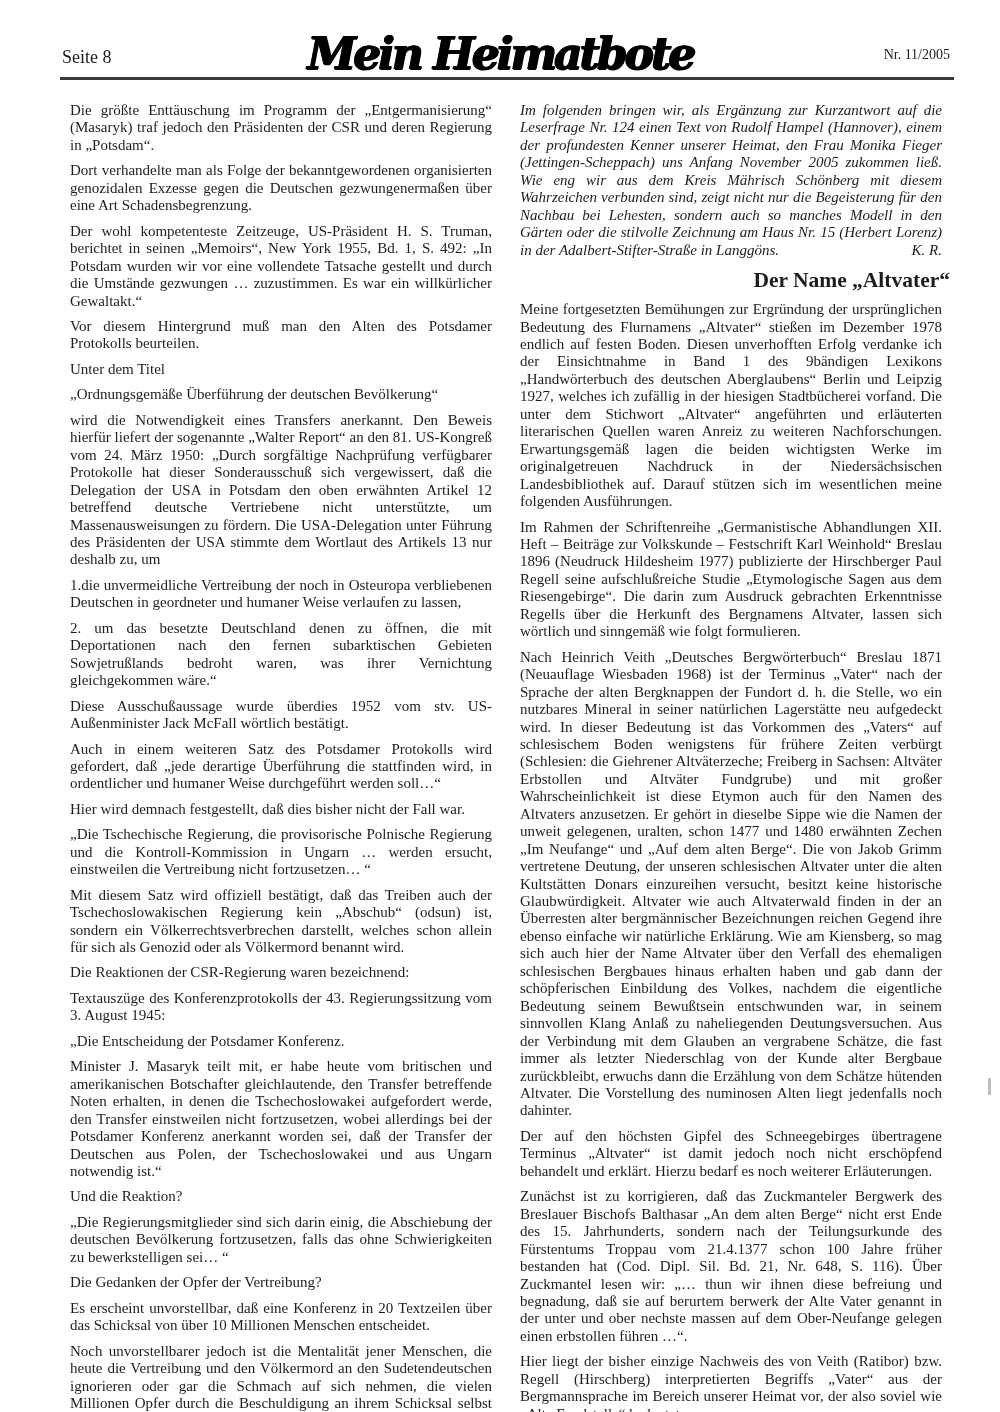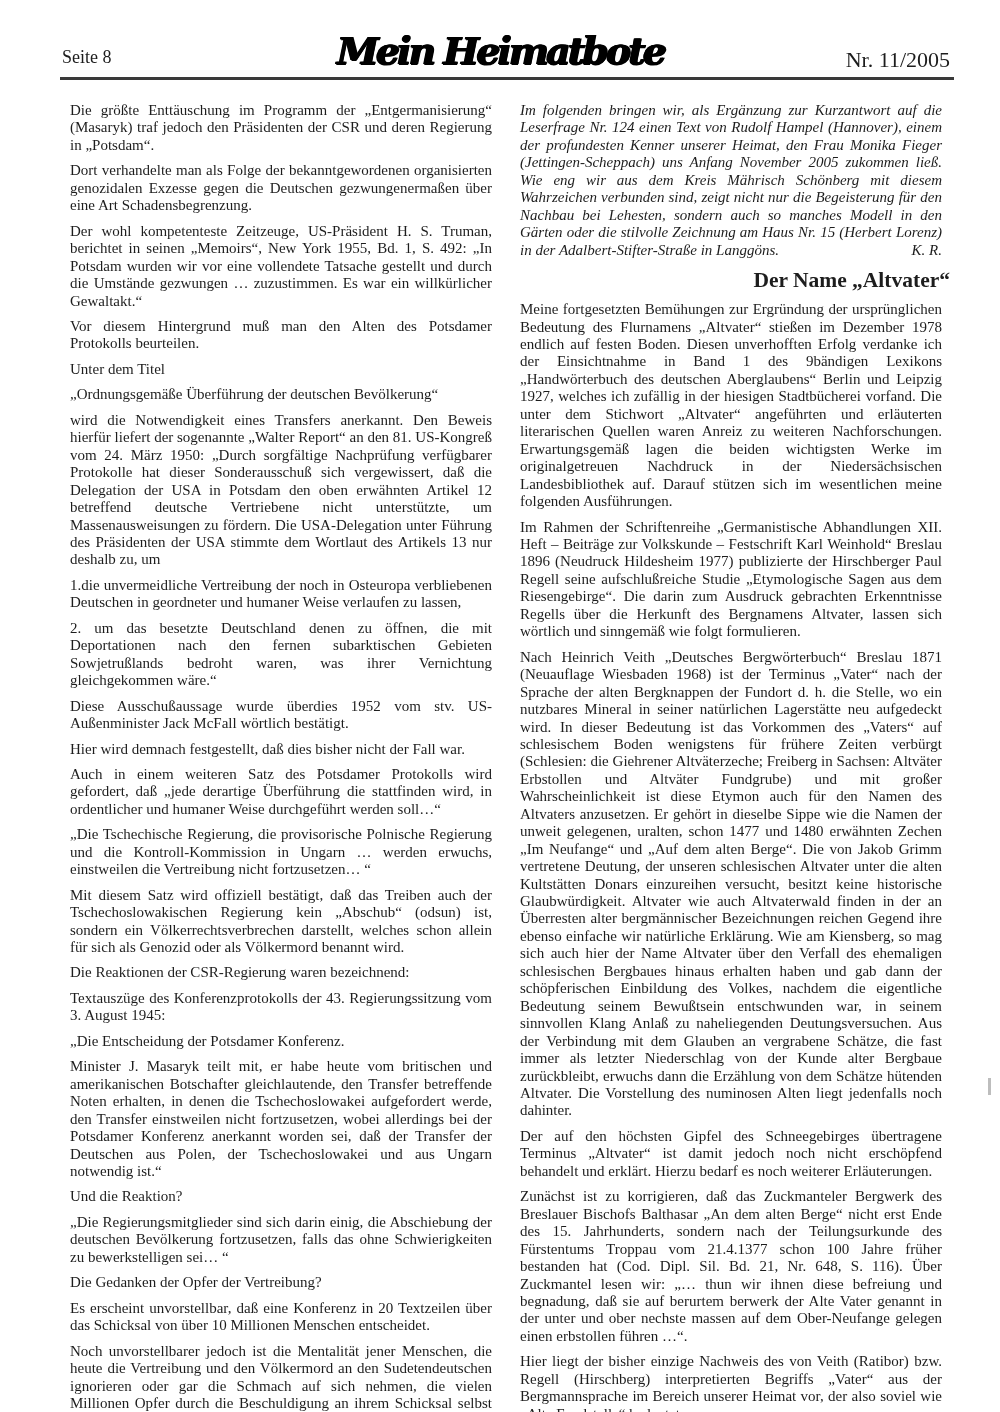--- a/index.html
+++ b/index.html
@@ -1,23 +1,23 @@
 <!DOCTYPE html>
 <html lang="de"><head>
 <meta charset="utf-8">
 <style>
   html,body{margin:0;padding:0;background:#fff;}
   .page{position:relative;width:1000px;height:1412px;background:#fff;overflow:hidden;
         color:#1d1d1d;font-family:"Liberation Serif",serif;}
   
   .hdr-left{position:absolute;left:62px;top:47px;font-size:18px;}
-  .hdr-right{position:absolute;right:50px;top:47px;font-size:22px;}
+  .hdr-right{position:absolute;right:50px;top:47px;font-size:14px;}
   .masthead{position:absolute;left:0;right:0;top:28px;text-align:center;
         font-family:"DejaVu Serif",serif;font-weight:bold;font-style:italic;
-        font-size:38px;letter-spacing:-3px;color:#000;
+        font-size:44px;letter-spacing:-3px;color:#000;
         text-shadow:1.3px 0 0 #000,0.7px 0.7px 0 #000,-0.4px 0.3px 0 #000;}
   .rule{position:absolute;left:60px;right:46px;top:77px;height:3px;background:#3a3a3a;}
   
   .col{position:absolute;top:94px;width:438px;font-size:15px;line-height:17.45px;
        text-align:justify;hyphens:auto;-webkit-hyphens:auto;}
   .col p{margin:8px;}
   .col-left{left:62px;}
   .col-right{left:512px;}
   .byline{font-style:italic;text-align:right;padding-right:2px;}
   .intro{font-style:italic;}
@@ -49,23 +49,23 @@
     <p>Die größte Enttäuschung im Programm der „Entgermanisierung“ (Masaryk) traf jedoch den Präsidenten der CSR und deren Regierung in „Potsdam“.</p>
     <p>Dort verhandelte man als Folge der bekanntgewordenen organisierten genozidalen Exzesse gegen die Deutschen gezwungenermaßen über eine Art Schadensbegrenzung.</p>
     <p>Der wohl kompetenteste Zeitzeuge, US-Präsident H. S. Truman, berichtet in seinen „Memoirs“, New York 1955, Bd. 1, S. 492: „In Potsdam wurden wir vor eine vollendete Tatsache gestellt und durch die Umstände gezwungen … zuzustimmen. Es war ein willkürlicher Gewaltakt.“</p>
     <p>Vor diesem Hintergrund muß man den Alten des Potsdamer Protokolls beurteilen.</p>
     <p>Unter dem Titel</p>
     <p>„Ordnungsgemäße Überführung der deutschen Bevölkerung“</p>
     <p>wird die Notwendigkeit eines Transfers anerkannt. Den Beweis hierfür liefert der sogenannte „Walter Report“ an den 81. US-Kongreß vom 24. März 1950: „Durch sorgfältige Nachprüfung verfügbarer Protokolle hat dieser Sonderausschuß sich vergewissert, daß die Delegation der USA in Potsdam den oben erwähnten Artikel 12 betreffend deutsche Vertriebene nicht unterstützte, um Massenausweisungen zu fördern. Die USA-Delegation unter Führung des Präsidenten der USA stimmte dem Wortlaut des Artikels 13 nur deshalb zu, um</p>
     <p>1.die unvermeidliche Vertreibung der noch in Osteuropa verbliebenen Deutschen in geordneter und humaner Weise verlaufen zu lassen,</p>
     <p>2. um das besetzte Deutschland denen zu öffnen, die mit Deportationen nach den fernen subarktischen Gebieten Sowjetrußlands bedroht waren, was ihrer Vernichtung gleichgekommen wäre.“</p>
     <p>Diese Ausschußaussage wurde überdies 1952 vom stv. US-Außenminister Jack McFall wörtlich bestätigt.</p>
+    <p>Auch in einem weiteren Satz des Potsdamer Protokolls wird gefordert, daß „jede derartige Überführung die stattfinden wird, in ordentlicher und humaner Weise durchgeführt werden soll…“</p>
     <p>Hier wird demnach festgestellt, daß dies bisher nicht der Fall war.</p>
-    <p>Auch in einem weiteren Satz des Potsdamer Protokolls wird gefordert, daß „jede derartige Überführung die stattfinden wird, in ordentlicher und humaner Weise durchgeführt werden soll…“</p>
-    <p>„Die Tschechische Regierung, die provisorische Polnische Regierung und die Kontroll-Kommission in Ungarn … werden erwuchs, einstweilen die Vertreibung nicht fortzusetzen… “</p>
+    <p>„Die Tschechische Regierung, die provisorische Polnische Regierung und die Kontroll-Kommission in Ungarn … werden ersucht, einstweilen die Vertreibung nicht fortzusetzen… “</p>
     <p>Mit diesem Satz wird offiziell bestätigt, daß das Treiben auch der Tschechoslowakischen Regierung kein „Abschub“ (odsun) ist, sondern ein Völkerrechtsverbrechen darstellt, welches schon allein für sich als Genozid oder als Völkermord benannt wird.</p>
     <p>Die Reaktionen der CSR-Regierung waren bezeichnend:</p>
     <p>Textauszüge des Konferenzprotokolls der 43. Regierungssitzung vom 3. August 1945:</p>
     <p>„Die Entscheidung der Potsdamer Konferenz.</p>
     <p>Minister J. Masaryk teilt mit, er habe heute vom britischen und amerikanischen Botschafter gleichlautende, den Transfer betreffende Noten erhalten, in denen die Tschechoslowakei aufgefordert werde, den Transfer einstweilen nicht fortzusetzen, wobei allerdings bei der Potsdamer Konferenz anerkannt worden sei, daß der Transfer der Deutschen aus Polen, der Tschechoslowakei und aus Ungarn notwendig ist.“</p>
     <p>Und die Reaktion?</p>
     <p>„Die Regierungsmitglieder sind sich darin einig, die Abschiebung der deutschen Bevölkerung fortzusetzen, falls das ohne Schwierigkeiten zu bewerkstelligen sei… “</p>
     <p>Die Gedanken der Opfer der Vertreibung?</p>
     <p>Es erscheint unvorstellbar, daß eine Konferenz in 20 Textzeilen über das Schicksal von über 10 Millionen Menschen entscheidet.</p>
     <p>Noch unvorstellbarer jedoch ist die Mentalität jener Menschen, die heute die Vertreibung und den Völkermord an den Sudetendeutschen ignorieren oder gar die Schmach auf sich nehmen, die vielen Millionen Opfer durch die Beschuldigung an ihrem Schicksal selbst schuld zu sein, entehren.</p>

